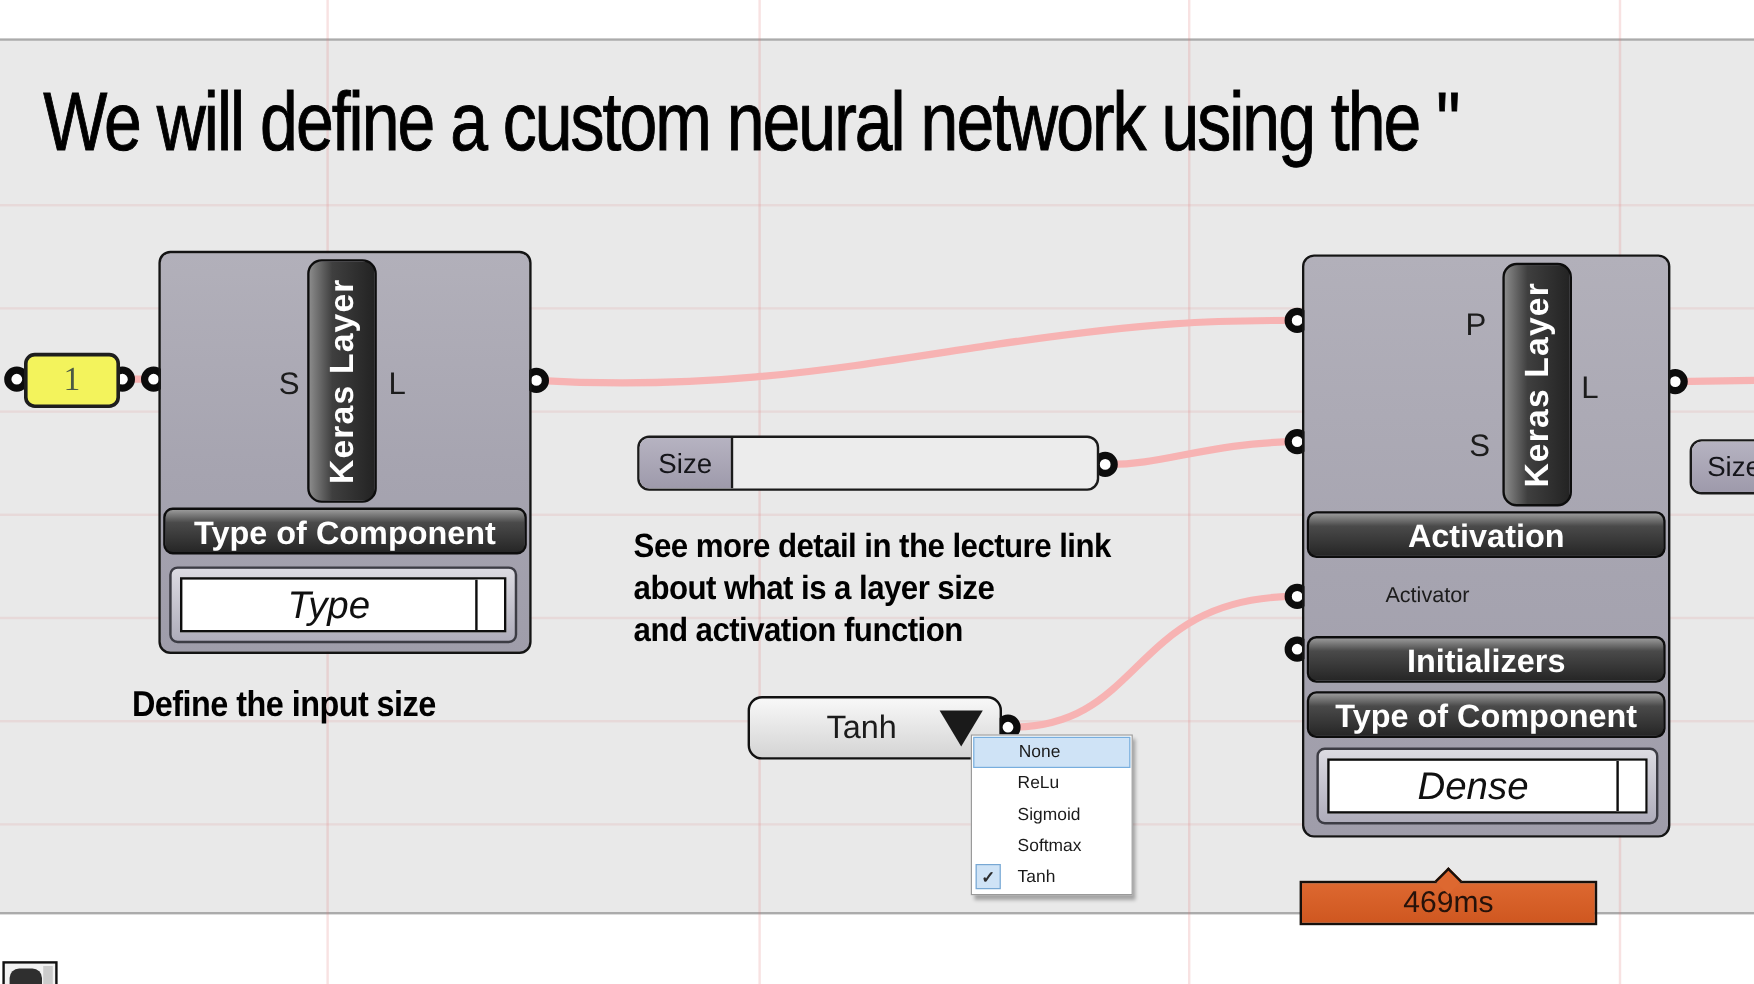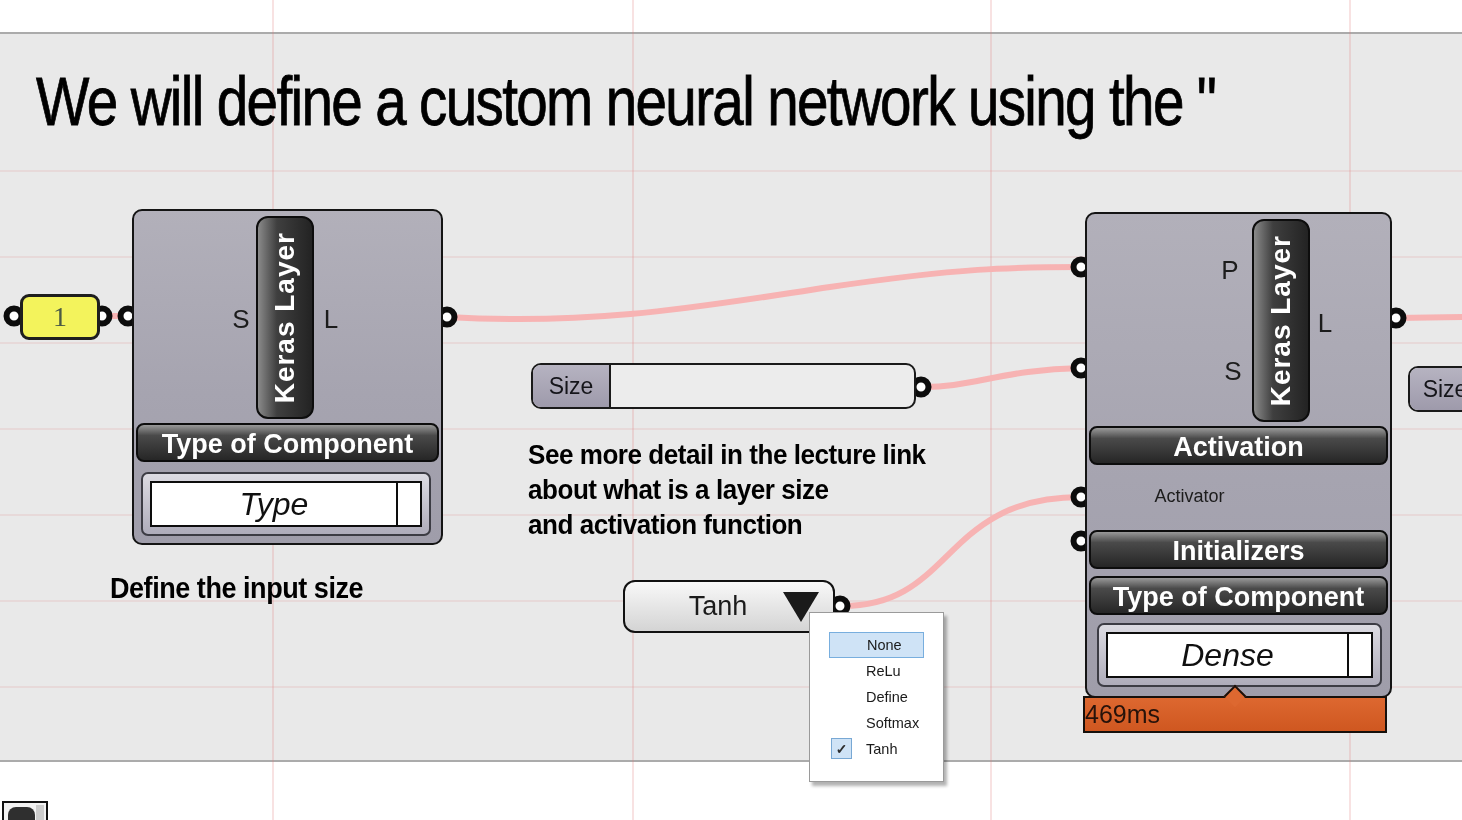--- a/index.html
+++ b/index.html
@@ -39,29 +39,29 @@
         background:repeating-linear-gradient(90deg,#c2c2c2 0 2px,transparent 2px 19px);}
   .sval{position:absolute;right:48px;top:0;height:41px;display:flex;align-items:center;font-size:28px;color:#111;}
   .diamond{position:absolute;right:16px;top:12px;width:14px;height:14px;background:#fff;border:3.5px solid #0d0d0d;
         transform:rotate(45deg);}
   .ddown{position:absolute;z-index:4;background:linear-gradient(180deg,#f8f8f8,#d4d4d4);border:2.5px solid #111;
         border-radius:12px;box-sizing:border-box;display:flex;align-items:center;}
   .ddown .dval{flex:1;text-align:center;font-size:27px;color:#1b1b1b;padding-left:28px;}
   .arrow{width:0;height:0;border-left:18px solid transparent;border-right:18px solid transparent;
         border-top:30px solid #1a1a1a;margin-right:14px;}
   .menu{position:absolute;left:809px;top:612px;width:135px;z-index:7;background:#fff;border:1px solid #9a9a9a;
-        box-shadow:3px 4px 3px rgba(0,0,0,.3);box-sizing:border-box;padding:19px;}
+        box-shadow:3px 4px 3px rgba(0,0,0,.3);box-sizing:border-box;padding:1px;}
   .mrow{position:relative;height:26px;display:flex;align-items:center;padding-left:37px;
         font-size:14.5px;color:#1a1a1a;box-sizing:border-box;}
   .mrow.sel{background:#cfe3f6;border:1.5px solid #78aede;}
   .mcheck{position:absolute;left:2px;top:2px;width:21px;height:21px;background:#cfe3f6;border:1px solid #78a8d4;
         box-sizing:border-box;display:flex;align-items:center;justify-content:center;font-size:14px;color:#2d2d2d;font-weight:bold;}
-  .badge{position:absolute;left:1083px;top:696px;width:304px;height:37px;z-index:5;
+  .badge{position:absolute;left:1083px;top:734px;width:248px;height:37px;z-index:5;
         background:linear-gradient(180deg,#dd6830,#cf5720);border:2.5px solid #16100c;box-sizing:border-box;
-        display:flex;align-items:center;justify-content:flex-start;font-size:25px;color:#26120a;}
+        display:flex;align-items:center;justify-content:center;font-size:25px;color:#26120a;}
   .badge .notch{position:absolute;left:50%;top:-10px;width:16px;height:16px;margin-left:-8px;
         background:#dd6830;border-left:2.5px solid #16100c;border-top:2.5px solid #16100c;
         transform:rotate(45deg);box-sizing:border-box;}
   .panel{position:absolute;left:20px;top:294px;width:80px;height:46px;z-index:4;background:#f3f35c;
         border:3px solid #1e1e1e;border-radius:9px;box-sizing:border-box;
         display:flex;align-items:center;justify-content:center;
         font-family:"Liberation Serif", serif;font-size:28px;color:#4b5a44;}
   .title{position:absolute;left:36px;top:62px;white-space:nowrap;color:#000;font-size:69px;font-weight:500;
         letter-spacing:-2px;transform:scaleX(.82);transform-origin:left top;z-index:6;-webkit-text-stroke:.8px #000;}
   .boticon{position:absolute;left:2px;top:801px;width:46px;height:38px;z-index:5;background:#f2f2f2;
@@ -186,21 +186,21 @@
   </div>
 
   <div class="menu">
     <div class="mrow sel">
       <span>None</span>
     </div>
     <div class="mrow">
       <span>ReLu</span>
     </div>
     <div class="mrow">
-      <span>Define</span>
+      <span>Sigmoid</span>
     </div>
     <div class="mrow">
       <span>Softmax</span>
     </div>
     <div class="mrow">
       <span class="mcheck">✓</span>
       <span>Tanh</span>
     </div>
   </div>
 

